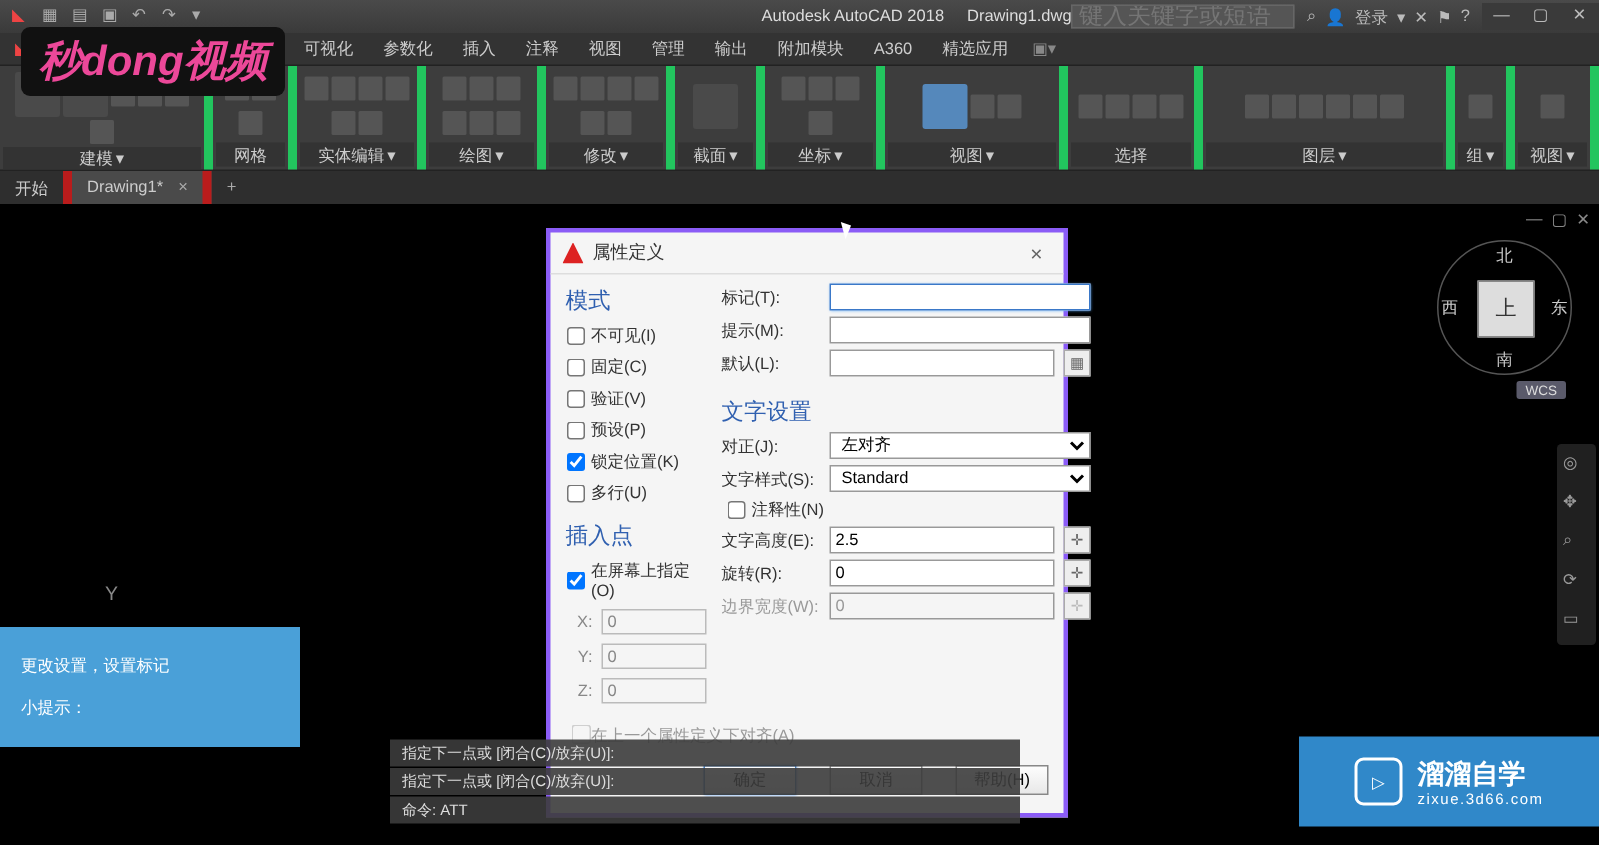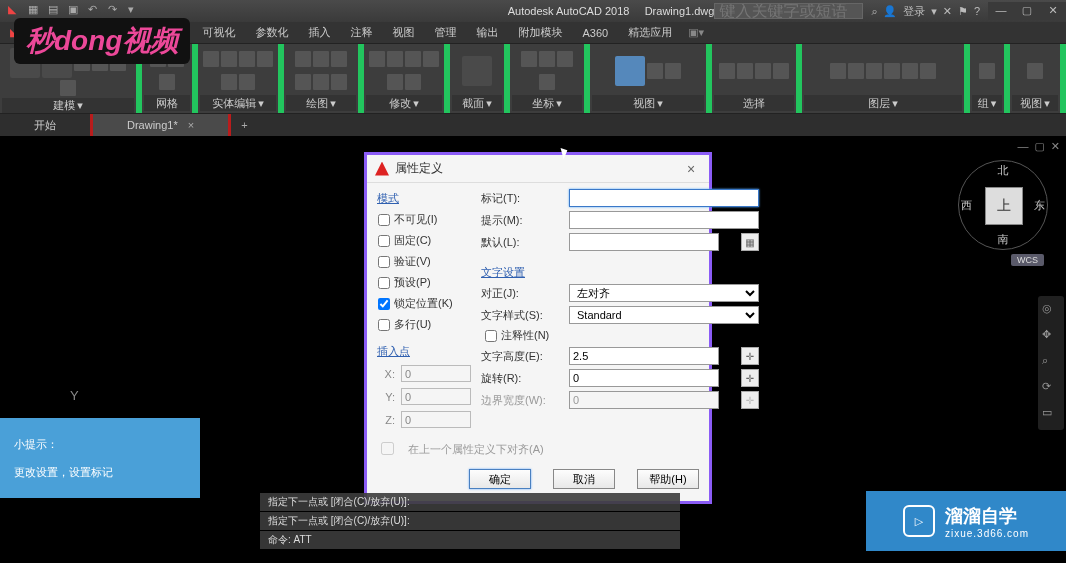--- a/index.html
+++ b/index.html
@@ -21,21 +21,21 @@
   .ribbon-panel { border-right: 6px solid #22c55e; display: flex; flex-direction: column; padding: 2px; }
   .ribbon-icons { flex: 1; display: flex; flex-wrap: wrap; gap: 2px; align-items: center; justify-content: center; padding: 2px; }
   .ribbon-big-icon { width: 30px; height: 30px; background: #4a4a4a; border-radius: 2px; }
   .ribbon-sm-icon { width: 16px; height: 16px; background: #555; border-radius: 1px; }
   .ribbon-label { height: 16px; text-align: center; color: #ccc; font-size: 10px; background: #333; display: flex; align-items: center; justify-content: center; gap: 2px; }
 
   .logo-overlay { position: absolute; top: 18px; left: 14px; z-index: 5; }
   .logo-overlay .logo { font-family: Arial, sans-serif; font-size: 28px; font-weight: bold; font-style: italic; color: #ec4899; background: #111; padding: 4px 12px; border-radius: 6px; }
 
   .doc-tabs { height: 22px; background: #2e2e2e; display: flex; align-items: center; }
-  .doc-tab { height: 100%; padding: 0 34px; color: #ccc; display: flex; align-items: center; border-right: 3px solid #b91c1c; position: relative; }
+  .doc-tab { height: 100%; padding: 0 10px; color: #ccc; display: flex; align-items: center; border-right: 6px solid #b91c1c; position: relative; }
   .doc-tab.active { background: #4a4a4a; }
   .doc-tab .close { margin-left: 10px; color: #aaa; cursor: pointer; }
   .doc-add { padding: 0 10px; color: #aaa; cursor: pointer; }
 
   .workspace { position: absolute; top: 136px; left: 0; right: 0; bottom: 12px; background: #000; }
   .viewcube { position: absolute; top: 24px; right: 18px; width: 90px; height: 90px; }
   .viewcube-outer { width: 90px; height: 90px; border: 1px solid #555; border-radius: 50%; position: relative; }
   .viewcube-face { position: absolute; top: 26px; left: 26px; width: 38px; height: 38px; background: #ddd; border: 1px solid #888; display: flex; align-items: center; justify-content: center; color: #333; font-size: 14px; }
   .vc-n { position: absolute; top: 2px; left: 50%; transform: translateX(-50%); color: #ccc; }
   .vc-s { position: absolute; bottom: 2px; left: 50%; transform: translateX(-50%); color: #ccc; }
@@ -62,32 +62,32 @@
 
   
   .dialog { position: absolute; top: 152px; left: 364px; width: 348px; background: #f5f5f5; border: 3px solid #8b5cf6; box-shadow: 2px 2px 8px rgba(0,0,0,0.4); }
   .dlg-title { height: 28px; display: flex; align-items: center; padding: 0 8px; border-bottom: 1px solid #ddd; }
   .dlg-title .a-logo { width: 14px; height: 14px; background: #d22; margin-right: 6px; clip-path: polygon(50% 0, 100% 100%, 0 100%); }
   .dlg-title .t { flex: 1; color: #333; font-size: 12px; }
   .dlg-title .x { width: 20px; text-align: center; color: #666; cursor: pointer; font-size: 14px; }
   .dlg-body { padding: 6px 10px 10px; display: flex; gap: 10px; }
   .dlg-left { width: 116px; display: flex; flex-direction: column; gap: 6px; }
   .dlg-right { flex: 1; display: flex; flex-direction: column; gap: 4px; }
-  .group-label { color: #3060b0; font-size: 11px; padding-top: 2px; text-decoration: underline; }
+  .group-label { color: #3060b0; font-size: 15px; padding-top: 2px; }
   .chk-row { display: flex; align-items: center; gap: 4px; color: #333; padding-left: 1px; }
   .chk-row input { width: 12px; height: 12px; }
-  .field-row { display: flex; align-items: center; gap: 22px; }
+  .field-row { display: flex; align-items: center; gap: 6px; }
   .field-row label { width: 66px; color: #333; font-size: 11px; }
   .field-row input[type=text], .field-row select { flex: 1; height: 18px; border: 1px solid #999; background: #fff; padding: 0 3px; font-size: 11px; }
   .field-row .mini-btn { width: 18px; height: 18px; background: #eee; border: 1px solid #aaa; display: flex; align-items: center; justify-content: center; font-size: 10px; color: #666; }
   .coord-row { display: flex; align-items: center; gap: 6px; }
   .coord-row label { width: 18px; color: #888; text-align: right; }
   .coord-row input { width: 70px; height: 17px; border: 1px solid #bbb; background: #f5f5f5; color: #888; padding: 0 3px; }
   .dlg-bottom { padding: 4px 10px 12px; }
-  .align-row { display: flex; align-items: flex-start; gap: 14px; color: #999; padding-left: 4px; }
+  .align-row { display: flex; align-items: flex-start; gap: 0; color: #999; padding-left: 4px; }
   .dlg-buttons { display: flex; justify-content: flex-end; gap: 22px; padding-top: 12px; }
   .dlg-btn { width: 62px; height: 20px; border: 1px solid #888; background: linear-gradient(to bottom,#fdfdfd,#e8e8e8); font-size: 11px; text-align: center; line-height: 18px; cursor: pointer; }
   .dlg-btn.primary { border: 1px solid #4a80c0; box-shadow: 0 0 2px #6af; }
   .tag-input { border: 1px solid #3a78c8 !important; box-shadow: 0 0 2px #5af; }
 
   .cursor-arrow { position: absolute; top: 147px; left: 562px; width: 0; height: 0; border-left: 6px solid #fff; border-top: 4px solid transparent; border-bottom: 8px solid transparent; transform: rotate(-15deg); z-index: 60; }
 </style>
 </head>
 <body>
 
@@ -354,20 +354,24 @@
       <label class="chk-row">
           <input type="checkbox" checked="" style="">
           <span>锁定位置(K)</span>
         </label>
       <label class="chk-row">
           <input type="checkbox" style="">
           <span>多行(U)</span>
         </label>
 
       <div class="group-label" style="margin-top:4px">插入点</div>
+      <label class="chk-row">
+          <input type="checkbox" checked="" style="">
+          <span>在屏幕上指定(O)</span>
+        </label>
       <div class="coord-row">
           <label>X:</label>
           <input type="text" disabled="" value="0" style="">
         </div>
       <div class="coord-row">
           <label>Y:</label>
           <input type="text" disabled="" value="0" style="">
         </div>
       <div class="coord-row">
           <label>Z:</label>
@@ -426,22 +430,22 @@
       </label>
     <div class="dlg-buttons">
       <div class="dlg-btn primary">确定</div>
       <div class="dlg-btn">取消</div>
       <div class="dlg-btn">帮助(H)</div>
     </div>
   </div>
 </div>
 
 <div class="hint-box">
+  <div>更改设置，设置标记</div>
   <div>小提示：</div>
-  <div>更改设置，设置标记</div>
 </div>
 
 <div class="brand-box">
   <div class="brand-icon">▷</div>
   <div class="brand-text">
     <div class="cn">溜溜自学</div>
     <div class="en">zixue.3d66.com</div>
   </div>
 </div>
 

